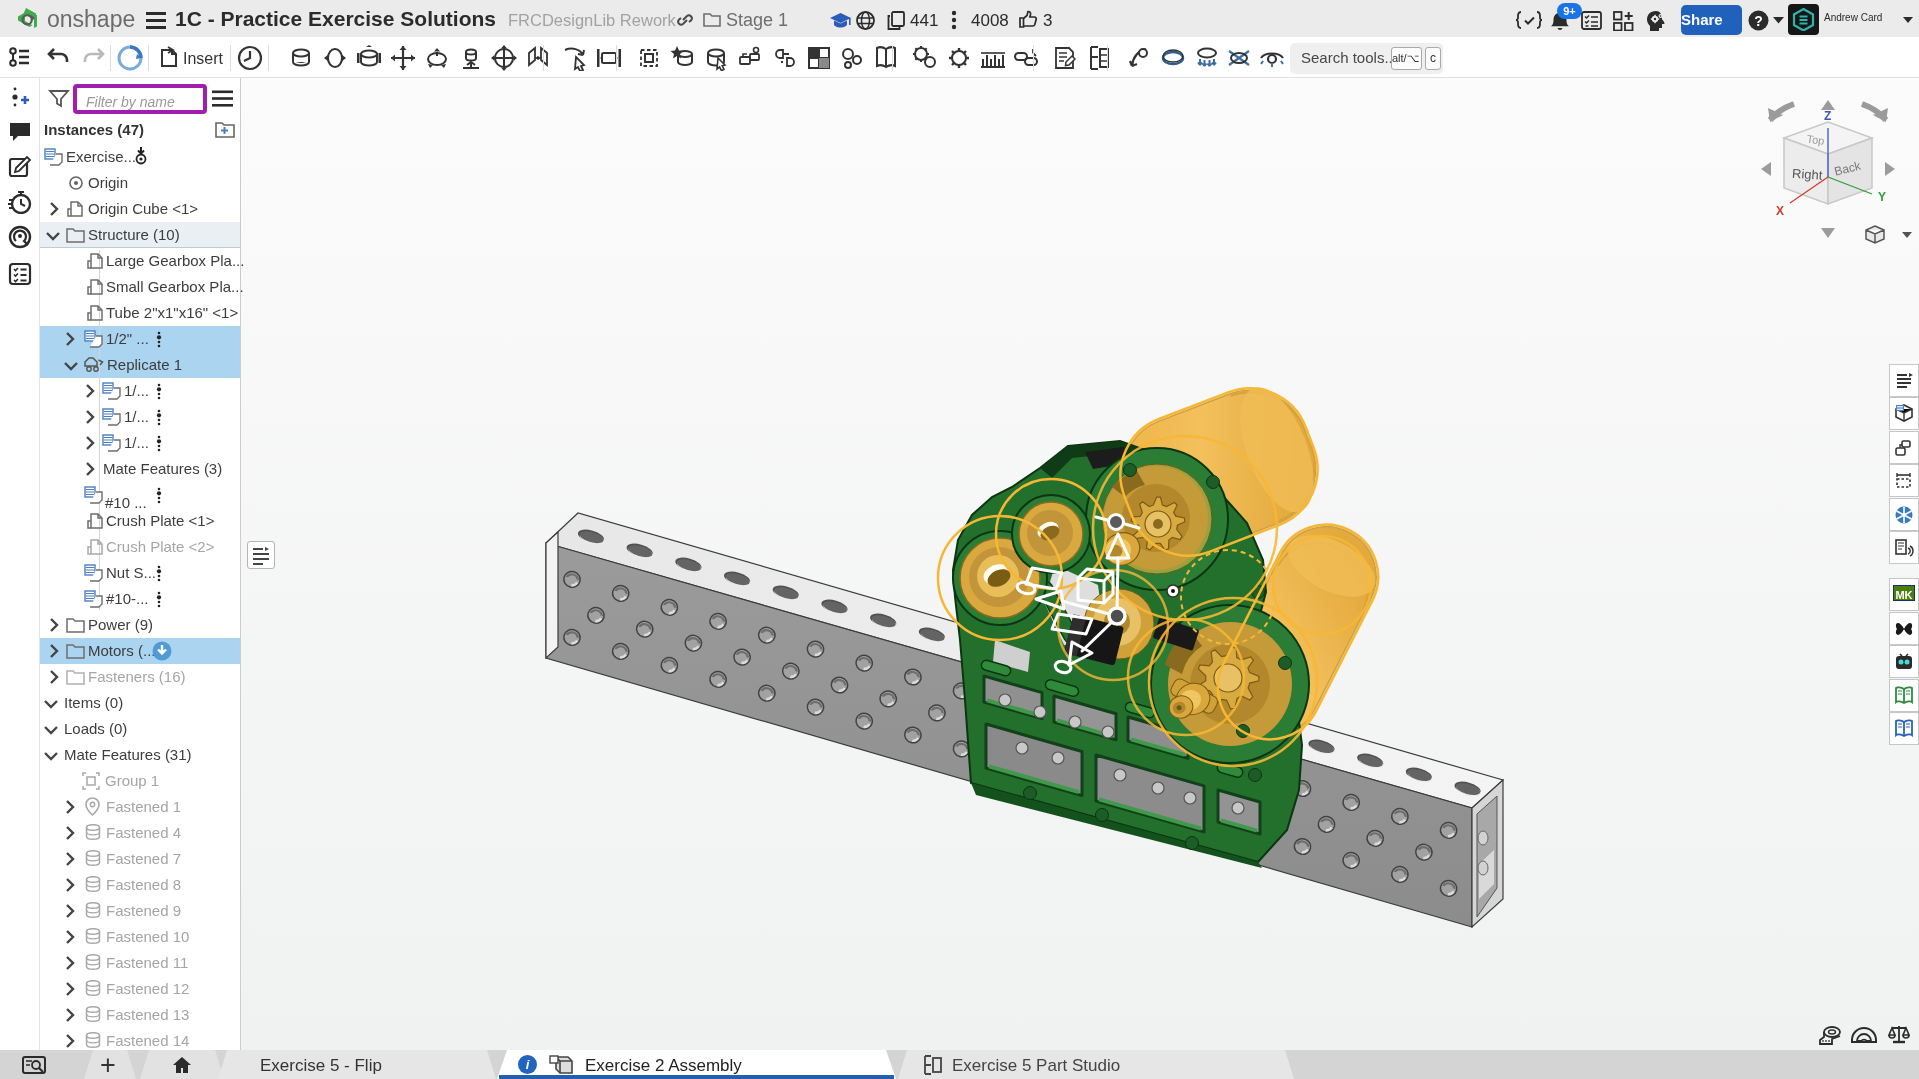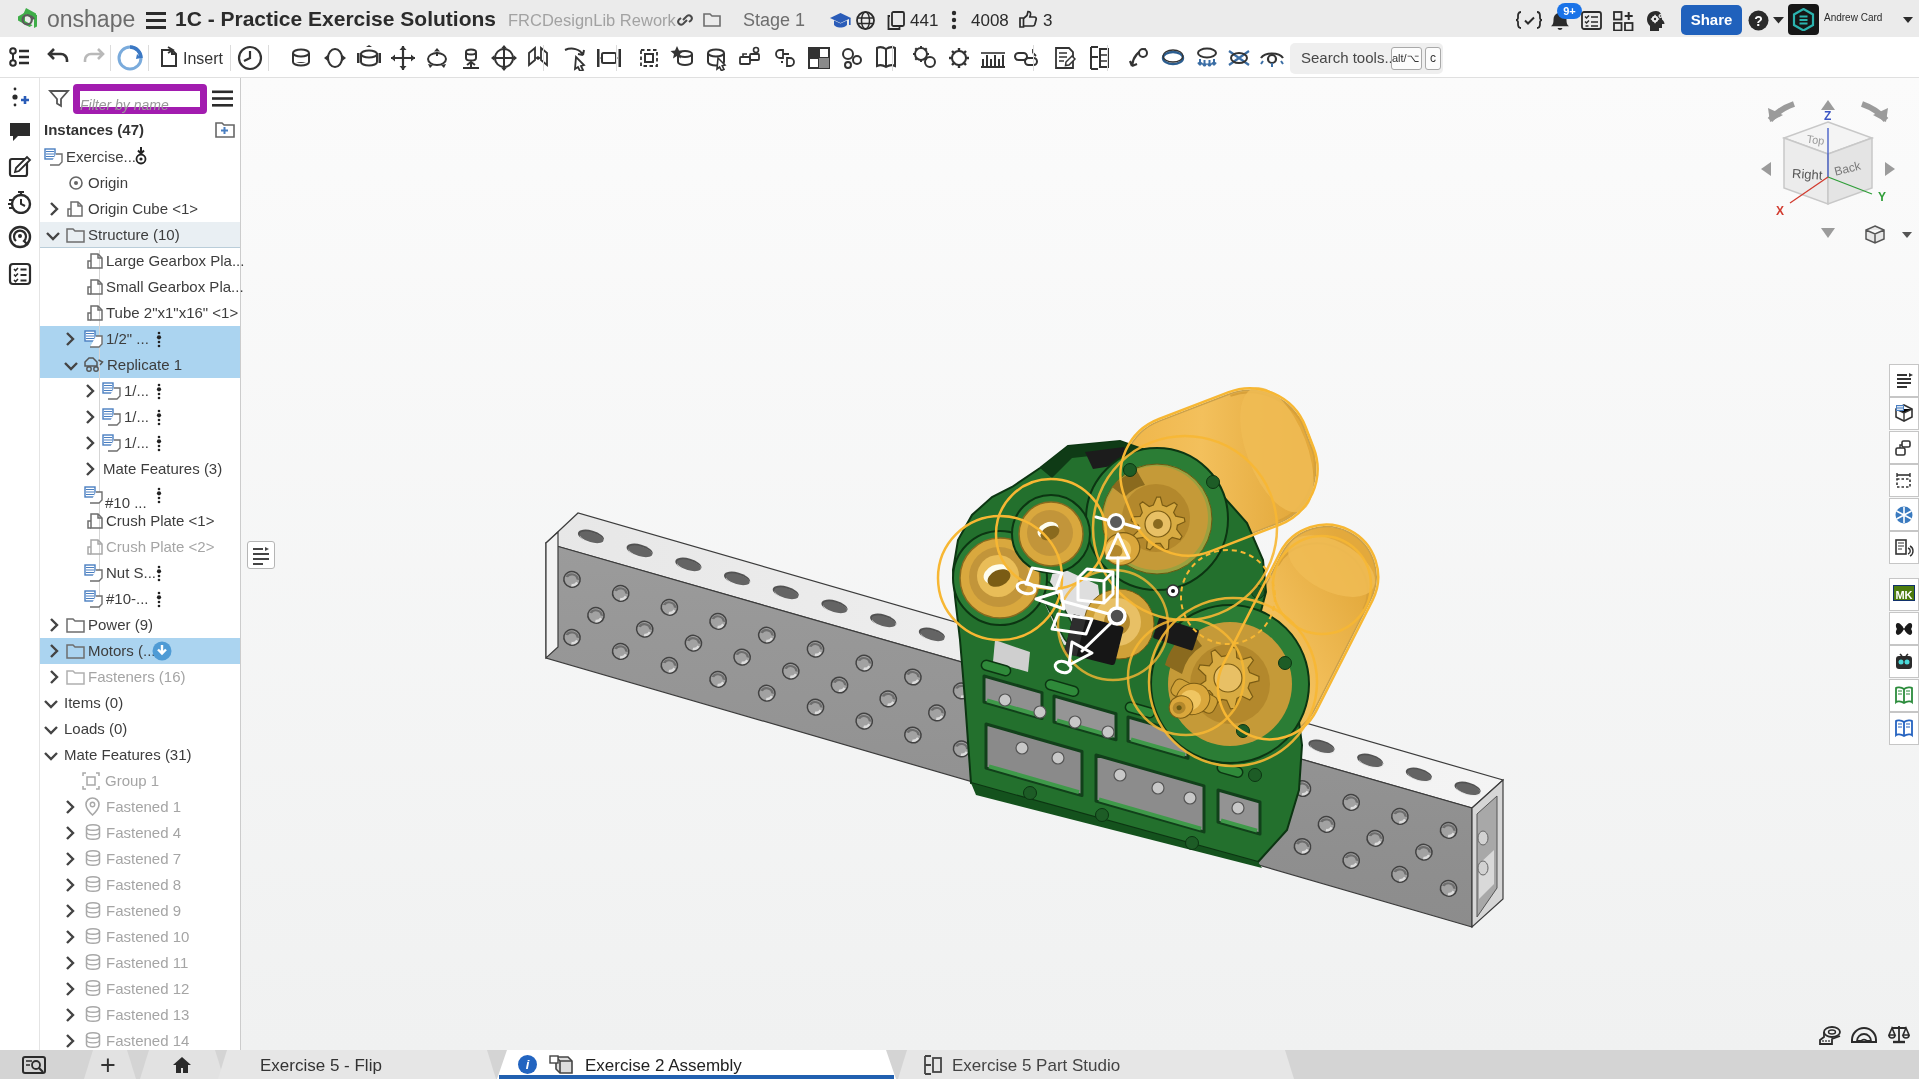--- a/index.html
+++ b/index.html
@@ -33,21 +33,21 @@
     <rect y="14" width="20" height="3" fill="#2b2b2b"></rect>
   </svg>
 <div class="abs" style="left:175px;top:7px;font-size:21px;font-weight:bold;color:#2b2b2b;">1C - Practice Exercise Solutions</div>
 <div class="abs" style="left:508px;top:11px;font-size:16.5px;color:#a2a2a2;">FRCDesignLib Rework</div>
 <svg class="abs" style="left:676px;top:12px" width="18" height="16" viewBox="0 0 18 16">
     <path d="M7 8 L11 4 a3 3 0 0 1 4.2 4.2 L13 10 M11 8 L7 12 a3 3 0 0 1 -4.2-4.2 L5 6" fill="none" stroke="#4a4a4a" stroke-width="2"></path>
   </svg>
 <svg class="abs" style="left:703px;top:12px" width="18" height="15" viewBox="0 0 18 15">
     <path d="M1 2 h6 l2 2 h8 v10 h-16 z" fill="none" stroke="#6e6e6e" stroke-width="1.6"></path>
   </svg>
-<div class="abs" style="left:726px;top:10px;font-size:18px;color:#6e6e6e;margin-left:17px;">Stage 1</div>
+<div class="abs" style="left:726px;top:10px;font-size:18px;color:#6e6e6e;">Stage 1</div>
 <svg class="abs" style="left:830px;top:12px" width="21" height="17" viewBox="0 0 21 17">
     <path d="M10.5 1 L21 6 L10.5 11 L0 6 Z" fill="#2a5cb8"></path>
     <path d="M4 8.5 v4 c0 1.5 3 3 6.5 3 s6.5-1.5 6.5-3 v-4 l-6.5 3 z" fill="#2a5cb8"></path>
     <rect x="19" y="6" width="1.6" height="7" fill="#2a5cb8"></rect>
   </svg>
 <svg class="abs" style="left:856px;top:11px" width="19" height="19" viewBox="0 0 19 19">
     <circle cx="9.5" cy="9.5" r="8.5" fill="none" stroke="#2b2b2b" stroke-width="1.8"></circle>
     <ellipse cx="9.5" cy="9.5" rx="4" ry="8.5" fill="none" stroke="#2b2b2b" stroke-width="1.5"></ellipse>
     <path d="M1.5 7 h16 M1.5 12.5 h16" stroke="#2b2b2b" stroke-width="1.5"></path>
   </svg>
@@ -90,21 +90,21 @@
     <circle cx="10" cy="9" r="1.2" fill="#2b2b2b"></circle>
     <g fill="#ebebeb">
       <rect x="9.3" y="4.8" width="1.5" height="2"></rect>
       <rect x="9.3" y="11.2" width="1.5" height="2"></rect>
       <rect x="5.8" y="8.3" width="2" height="1.5"></rect>
       <rect x="12.2" y="8.3" width="2" height="1.5"></rect>
     </g>
     <circle cx="15.5" cy="6" r="2" fill="#ebebeb"></circle>
     <circle cx="15.5" cy="6" r=".8" fill="#2b2b2b"></circle>
   </svg>
-<div class="abs" style="left:1681px;top:5px;width:61px;height:30px;background:#2061bc;border-radius:5px;color:#fff;font-size:15px;font-weight:bold;text-align:center;line-height:30px;">Share</div>
+<div class="abs" style="left:1681px;top:5px;width:61px;height:30px;background:#2061bc;border-radius:5px;color:#fff;font-size:15px;font-weight:bold;line-height:30px;">Share</div>
 <svg class="abs" style="left:1748px;top:10px" width="21" height="21" viewBox="0 0 21 21">
     <circle cx="10.5" cy="10.5" r="10" fill="#2b2b2b"></circle>
     <text x="10.5" y="15.5" text-anchor="middle" font-family="Liberation Sans" font-size="14" font-weight="bold" fill="#fff">?</text>
   </svg>
 <svg class="abs" style="left:1773px;top:17px" width="11" height="7" viewBox="0 0 11 7">
     <path d="M0 0 L5.5 6.5 L11 0 Z" fill="#2b2b2b"></path>
   </svg>
 <div class="abs" style="left:1788px;top:4px;width:31px;height:31px;background:#161616;border-radius:4px;"></div>
 <svg class="abs" style="left:1792px;top:8px" width="23" height="23" viewBox="0 0 23 23">
     <path d="M11.5 1 L21 6.5 L21 17 L11.5 22.5 L2 17 L2 6.5 Z" fill="none" stroke="#2bb3ae" stroke-width="2.2"></path>
@@ -329,21 +329,21 @@
     <circle cx="12" cy="11" r="2" fill="#2b2b2b"></circle>
   </svg>
 <svg class="abs" style="left:8px;top:262px" width="24" height="24" viewBox="0 0 24 24">
     <rect x="2" y="2" width="20" height="20" rx="3" fill="none" stroke="#2b2b2b" stroke-width="2.2"></rect>
     <path d="M6 7 l1.5 1.5 L10 6 M6 12.5 l1.5 1.5 L10 11.5 M6 18 l1.5 1.5 L10 17" stroke="#2b2b2b" stroke-width="1.6" fill="none"></path>
     <path d="M12.5 7.5 h6 M12.5 13 h6 M12.5 18.5 h6" stroke="#2b2b2b" stroke-width="1.8"></path>
   </svg>
 <svg class="abs" style="left:48px;top:88px" width="22" height="22" viewBox="0 0 22 22">
     <path d="M2 3 h18 l-7 8 v7 l-4-2.5 V11 z" fill="none" stroke="#555" stroke-width="1.8"></path>
   </svg>
-<div class="abs" style="left:73px;top:84px;width:134px;height:30px;border:7px solid #a21caf;border-radius:4px;background:#fff;font-style:italic;color:#9a9a9a;font-size:14px;line-height:28px;">Filter by name</div>
+<div class="abs" style="left:73px;top:84px;width:134px;height:30px;border:4px solid #a21caf;border-radius:4px;background:#fff;font-style:italic;color:#9a9a9a;font-size:14px;line-height:28px;padding-left:9px;">Filter by name</div>
 <svg class="abs" style="left:212px;top:89px" width="21" height="20" viewBox="0 0 21 20">
     <g fill="#2b2b2b">
       <rect x="0" y="1.5" width="21" height="2.6"></rect>
       <rect x="0" y="8.2" width="21" height="2.6"></rect>
       <rect x="0" y="15" width="21" height="2.6"></rect>
     </g>
   </svg>
 <div class="abs" style="left:44px;top:121px;font-size:15px;font-weight:bold;color:#333;">Instances (47)</div>
 <svg class="abs" style="left:215px;top:121px" width="22" height="18" viewBox="0 0 22 18">
     <path d="M1 2 h6 l2 2 h10 v12 h-18 z" fill="none" stroke="#666" stroke-width="1.6"></path>

